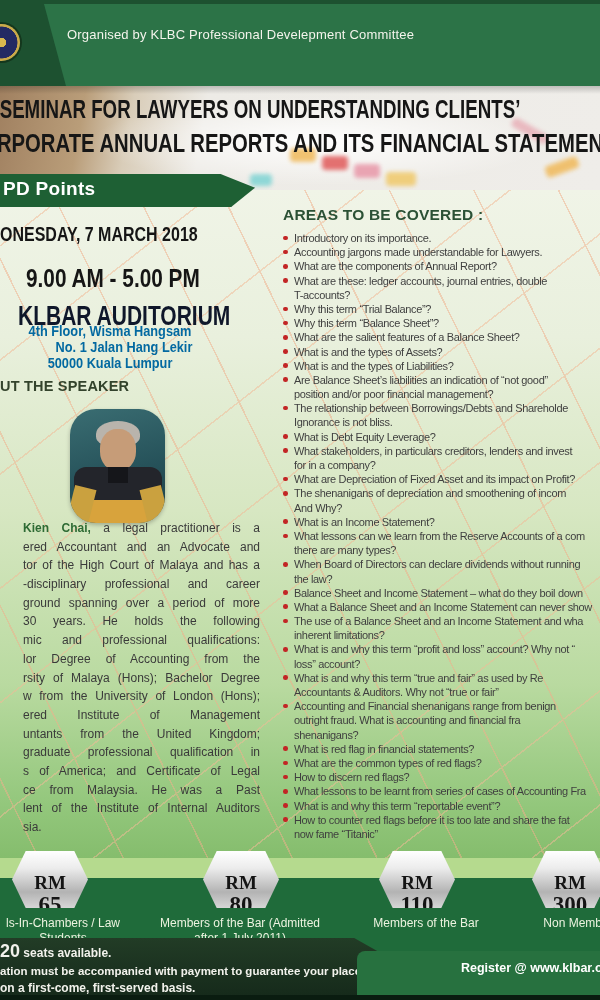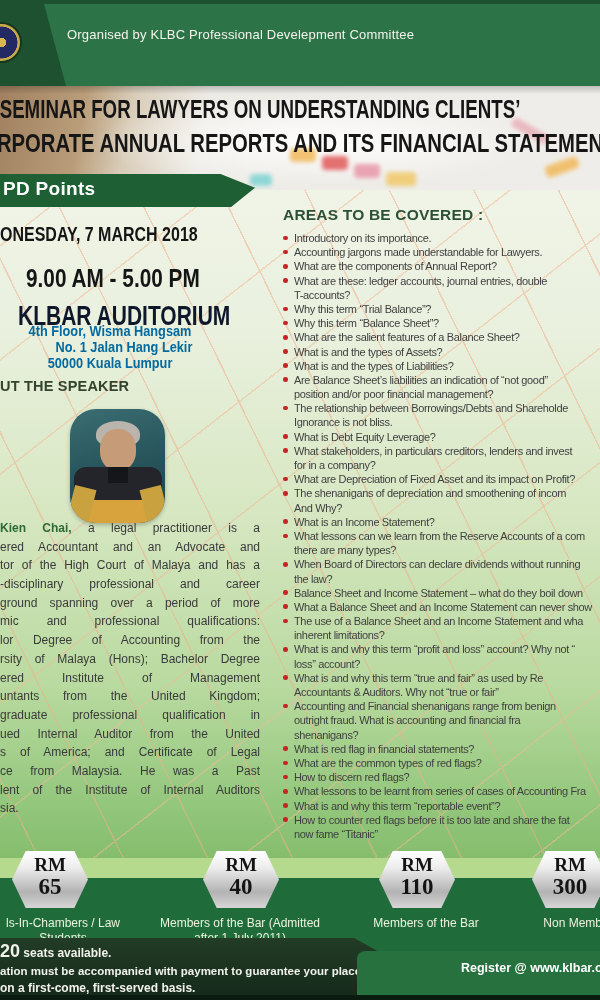--- a/index.html
+++ b/index.html
@@ -53,40 +53,40 @@
     background:linear-gradient(165deg,#3a6d72,#26525a 55%,#1d4046);box-shadow:0 2px 4px rgba(0,0,0,.25);}
   .sp-hair{position:absolute;left:26px;top:12px;width:44px;height:26px;border-radius:50% 50% 40% 40%;background:#b9b4ac;}
   .sp-face{position:absolute;left:30px;top:20px;width:36px;height:42px;border-radius:46%;background:#c69c78;}
   .sp-jacket{position:absolute;left:4px;top:58px;width:88px;height:60px;border-radius:12px 12px 0 0;
     background:linear-gradient(180deg,#23252b 0 55%,#d8a33c 55% 100%);}
   .sp-collar{position:absolute;left:38px;top:58px;width:20px;height:16px;background:#15161a;}
   .sp-shoulderL{position:absolute;left:0px;top:78px;width:22px;height:40px;background:#caa13f;transform:rotate(14deg);}
   .sp-shoulderR{position:absolute;left:74px;top:78px;width:22px;height:40px;background:#caa13f;transform:rotate(-14deg);}
 
   .bio{left:0;top:519px;width:260px;font-size:12px;color:#3a3a3a;}
-  .bio .line{line-height:18.7px;height:18.7px;text-align:justify;text-align-last:justify;overflow:hidden;}
+  .bio .line{line-height:18.7px;height:18.7px;text-align:justify;text-align-last:justify;overflow:hidden;padding-left:23px;}
   .bio .line.last{text-align-last:left;}
   .bio .name{font-weight:bold;color:#2e6b34;}
 
   
   .areas-heading{left:283px;top:206px;font-weight:bold;font-size:15.5px;color:#2b5135;letter-spacing:.2px;}
   .bullets{left:294px;top:231px;width:330px;font-size:11px;letter-spacing:-0.35px;color:#3f3f3f;}
   .bullet{position:relative;}
   .bullet .bline{line-height:14.2px;height:14.2px;white-space:nowrap;}
   .bullet .dot{position:absolute;left:-11px;top:4.6px;width:4.6px;height:4.6px;border-radius:50%;background:#c22525;}
 
   
   .band{left:0;top:878px;width:600px;height:122px;background:#1f6b3a;}
   .band-strip{left:0;top:858px;width:600px;height:20px;background:#b5da8e;}
   .hex{position:absolute;top:851px;width:76px;height:57px;
     background:linear-gradient(180deg,#ffffff 0%,#ececec 30%,#b3b3b3 72%,#d6d6d6 100%);
     clip-path:polygon(18% 0,82% 0,100% 50%,82% 100%,18% 100%,0 50%);
     text-align:center;font-family:"Liberation Serif",serif;font-weight:bold;color:#141414;
     filter:drop-shadow(0 2px 2px rgba(0,0,0,.4));}
-  .hex .rm{font-size:19px;line-height:24px;margin-top:2px;}
+  .hex .rm{font-size:19px;line-height:24px;margin-top:20px;}
   .hex .amt{font-size:23px;line-height:24px;margin-top:-2px;}
   .price-label{position:absolute;top:916px;color:#edf3e0;font-size:12px;text-align:center;
     transform:translateX(-50%);padding-left:12px;}
   .price-label div{line-height:15px;white-space:nowrap;}
 
   
   .footer-box{left:0;top:938px;width:398px;height:62px;
     background:linear-gradient(180deg,#223c26,#15291a);
     clip-path:polygon(0 0,89% 0,100% 40%,100% 100%,0 100%);}
   .seats-line{left:0;top:941px;color:#f2f2ec;white-space:nowrap;}
@@ -141,27 +141,28 @@
   <div class="sp-shoulderL"></div>
   <div class="sp-shoulderR"></div>
   <div class="sp-collar"></div>
 </div>
 <div class="abs bio" id="bio">
     <div class="line"><span class="name">Kien Chai,</span> a legal practitioner is a</div>
     <div class="line">ered Accountant and an Advocate and</div>
     <div class="line">tor of the High Court of Malaya and has a</div>
     <div class="line">-disciplinary professional and career</div>
     <div class="line">ground spanning over a period of more</div>
+    <div class="line">30 years. He holds the following</div>
     <div class="line">mic and professional qualifications:</div>
     <div class="line">lor Degree of Accounting from the</div>
     <div class="line">rsity of Malaya (Hons); Bachelor Degree</div>
+    <div class="line">w from the University of London (Hons);</div>
     <div class="line">ered Institute of Management</div>
     <div class="line">untants from the United Kingdom;</div>
     <div class="line">graduate professional qualification in</div>
-    <div class="line">ued Internal Auditor from the United</div>
     <div class="line">s of America; and Certificate of Legal</div>
     <div class="line">ce from Malaysia. He was a Past</div>
     <div class="line">lent of the Institute of Internal Auditors</div>
     <div class="line last">sia.</div>
   </div>
 
 <div class="abs areas-heading nw">AREAS TO BE COVERED :</div>
 <div class="abs bullets" id="bullets">
     <div class="bullet">
       <span class="dot"></span>
@@ -304,21 +305,21 @@
     <div class="hex" style="left: 12px;">
       <div class="rm">RM</div>
       <div class="amt">65</div>
     </div>
     <div class="price-label" style="left: 57px;">
       <div>ls-In-Chambers / Law</div>
       <div>Students</div>
     </div>
     <div class="hex" style="left: 203px;">
       <div class="rm">RM</div>
-      <div class="amt">40</div>
+      <div class="amt">80</div>
     </div>
     <div class="price-label" style="left: 234px;">
       <div>Members of the Bar (Admitted</div>
       <div>after 1 July 2011)</div>
     </div>
     <div class="hex" style="left: 379px;">
       <div class="rm">RM</div>
       <div class="amt">110</div>
     </div>
     <div class="price-label" style="left: 420px;">

